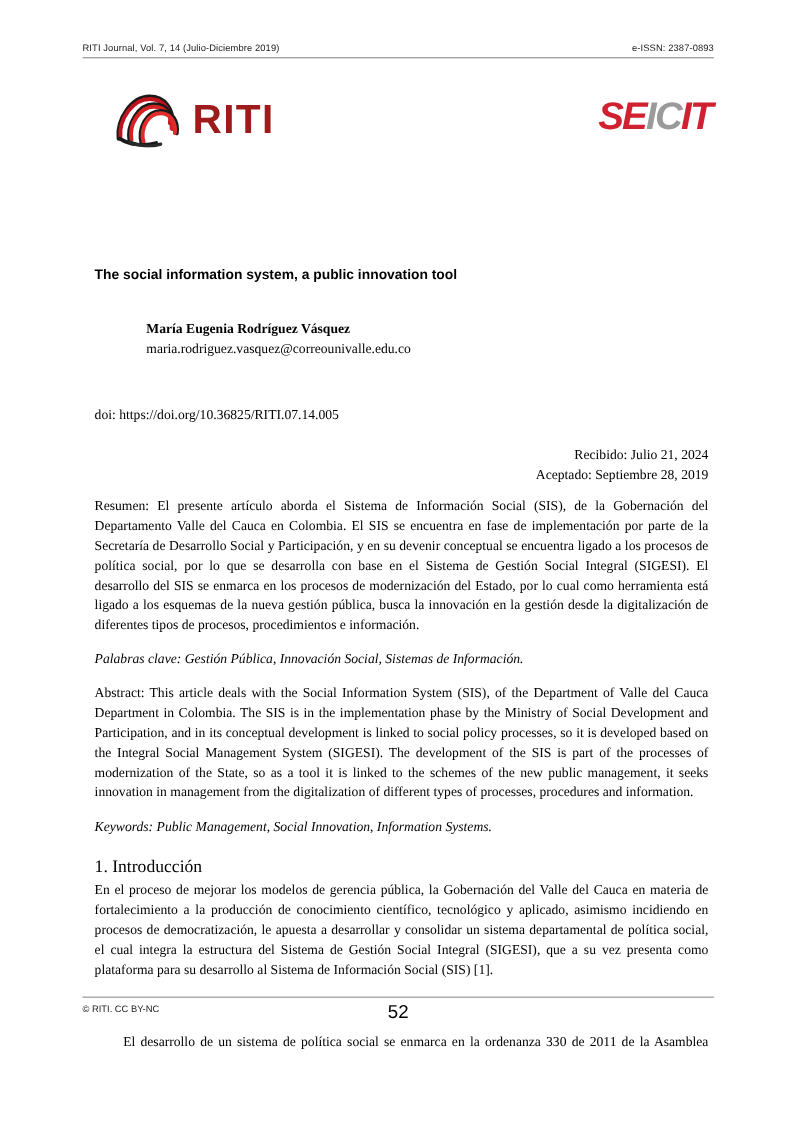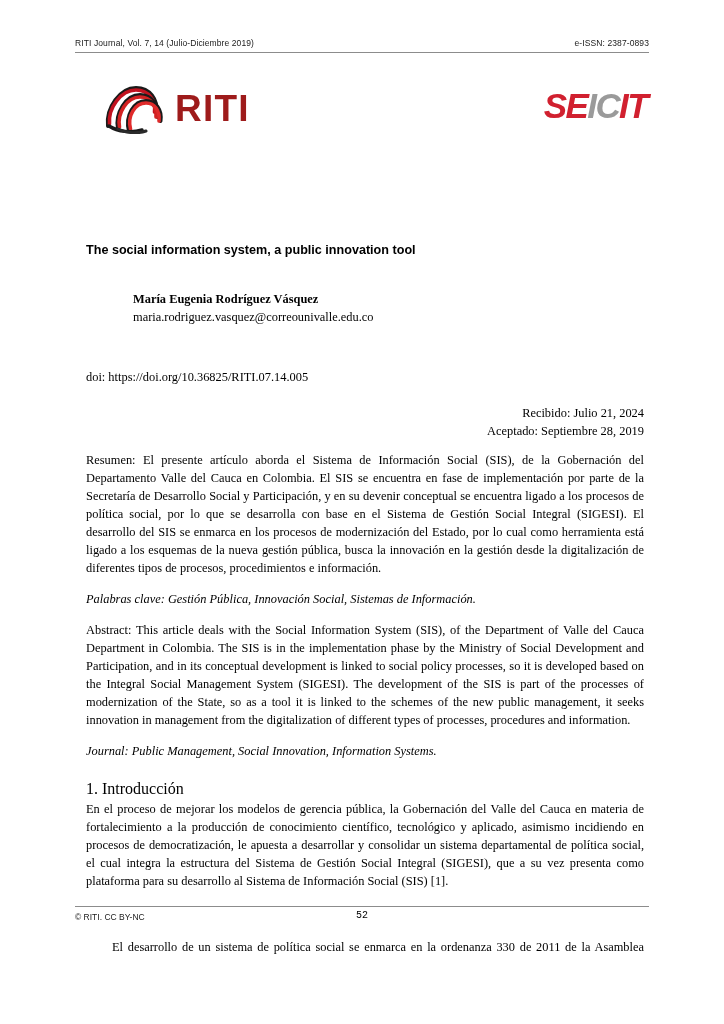--- a/index.html
+++ b/index.html
@@ -166,22 +166,22 @@
     font-size: 8.5px;
     color: #1a1a1a;
   }
   .footer-inner { position: relative; height: 13px; }
   .footer-left { position: absolute; left: 0; top: 0; }
   .page-num {
     position: absolute;
     left: 0; right: 0;
     top: -2px;
     text-align: center;
-    font-family: Liberation Mono, monospace;
-    font-size: 10px;
+    font-family: Liberation Sans, sans-serif;
+    font-size: 17px;
     color: #000;
   }
 </style>
 </head>
 <body>
 
 <div class="page">
 
   <div class="running-head">
     <span>RITI Journal, Vol. 7, 14 (Julio-Diciembre 2019)</span>
@@ -227,21 +227,21 @@
   </div>
 
   <div class="body-area">
 
     <p class="para"><span class="lead">Resumen:</span><span> El presente artículo aborda el Sistema de Información Social (SIS), de la Gobernación del Departamento Valle del Cauca en Colombia. El SIS se encuentra en fase de implementación por parte de la Secretaría de Desarrollo Social y Participación, y en su devenir conceptual se encuentra ligado a los procesos de política social, por lo que se desarrolla con base en el Sistema de Gestión Social Integral (SIGESI). El desarrollo del SIS se enmarca en los procesos de modernización del Estado, por lo cual como herramienta está ligado a los esquemas de la nueva gestión pública, busca la innovación en la gestión desde la digitalización de diferentes tipos de procesos, procedimientos e información.</span></p>
 
     <p class="para keywords"><span class="lead-ital">Palabras clave</span><span>: Gestión Pública, Innovación Social, Sistemas de Información.</span></p>
 
     <p class="para"><span class="lead">Abstract:</span><span> This article deals with the Social Information System (SIS), of the Department of Valle del Cauca Department in Colombia. The SIS is in the implementation phase by the Ministry of Social Development and Participation, and in its conceptual development is linked to social policy processes, so it is developed based on the Integral Social Management System (SIGESI). The development of the SIS is part of the processes of modernization of the State, so as a tool it is linked to the schemes of the new public management, it seeks innovation in management from the digitalization of different types of processes, procedures and information.</span></p>
 
-    <p class="para keywords"><span class="lead-ital">Journal:</span><span> Public Management, Social Innovation, Information Systems.</span></p>
+    <p class="para keywords"><span class="lead-ital">Keywords:</span><span> Public Management, Social Innovation, Information Systems.</span></p>
 
     <h3 class="section-head">1. Introducción</h3>
 
     <p class="para">En el proceso de mejorar los modelos de gerencia pública, la Gobernación del Valle del Cauca en materia de fortalecimiento a la producción de conocimiento científico, tecnológico y aplicado, asimismo incidiendo en procesos de democratización, le apuesta a desarrollar y consolidar un sistema departamental de política social, el cual integra la estructura del Sistema de Gestión Social Integral (SIGESI), que a su vez presenta como plataforma para su desarrollo al Sistema de Información Social (SIS) [1].</p>
 
     <p class="para indent tight">El desarrollo de un sistema de política social se enmarca en la ordenanza 330 de 2011 de la Asamblea Departamental del Valle del Cauca, que define el marco general de las políticas públicas sociales sostenibles, por medio del cual se plantea que su desarrollo tangible se apoyara en los instrumentos de las políticas públicas sociales</p>
 
   </div>
 
   <div class="footer">

